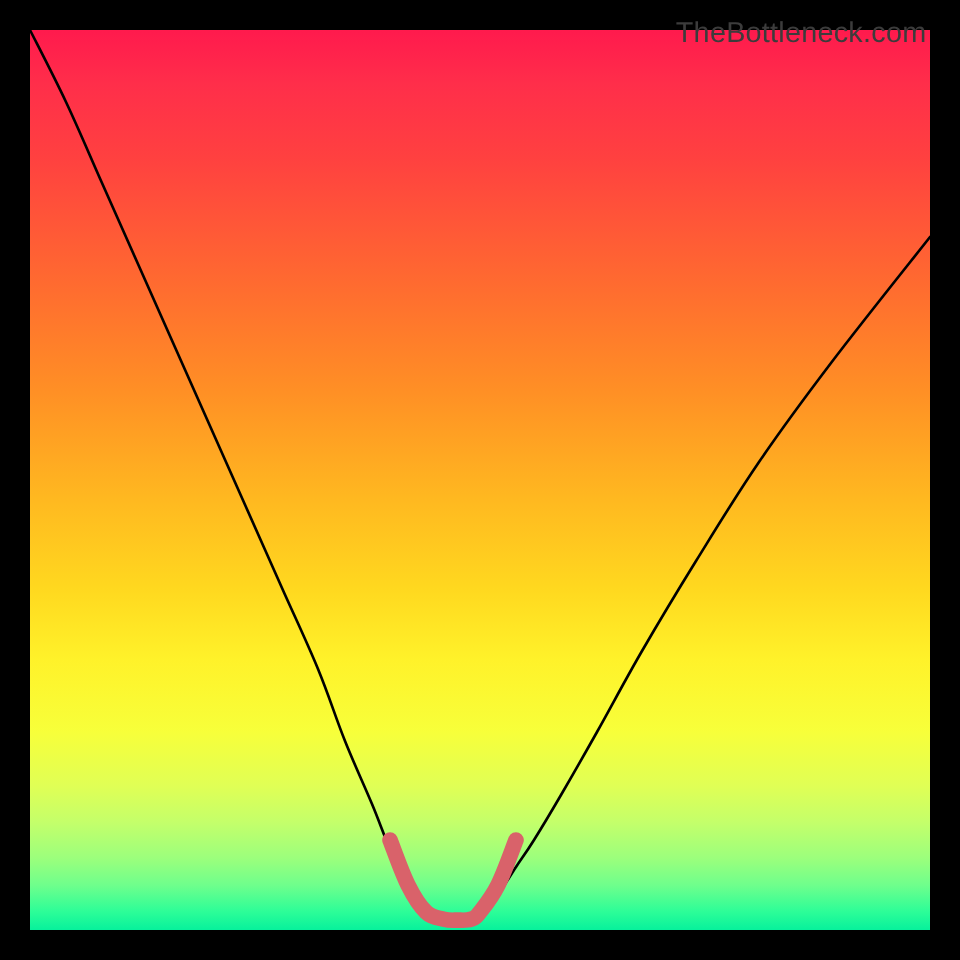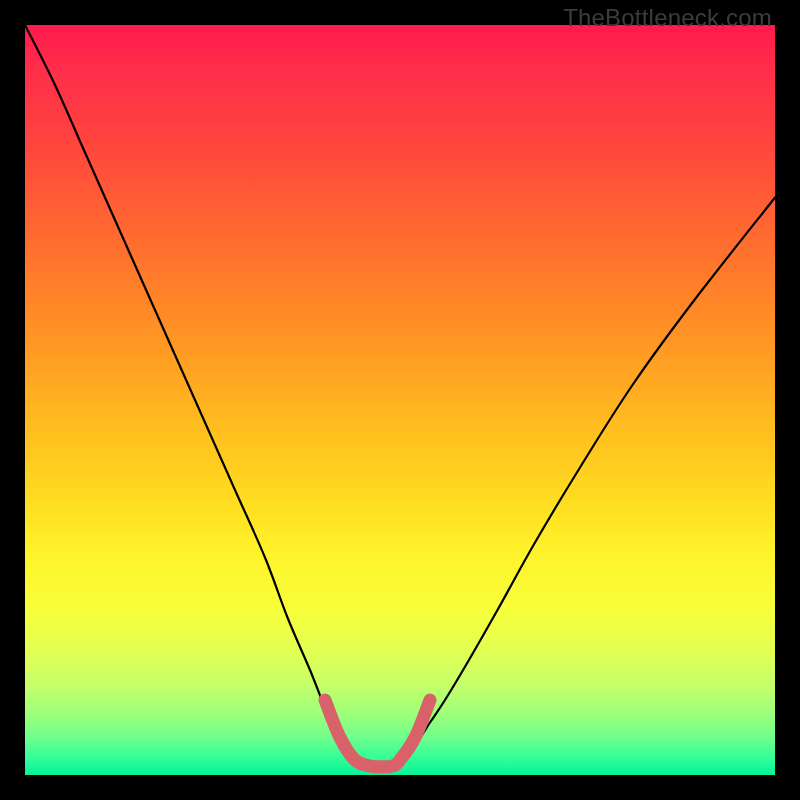--- a/index.html
+++ b/index.html
@@ -46,21 +46,21 @@
   svg.curves {
     position: absolute;
     left: 0;
     top: 0;
     width: 750px;
     height: 750px;
     overflow: visible;
   }
   .watermark {
     position: absolute;
-    top: 4px;
+    top: 14px;
     right: 28px;
     color: #3c3c3c;
     font-size: 24px;
     font-weight: 500;
     letter-spacing: 0.2px;
     pointer-events: none;
     user-select: none;
   }
 </style>
 </head>

